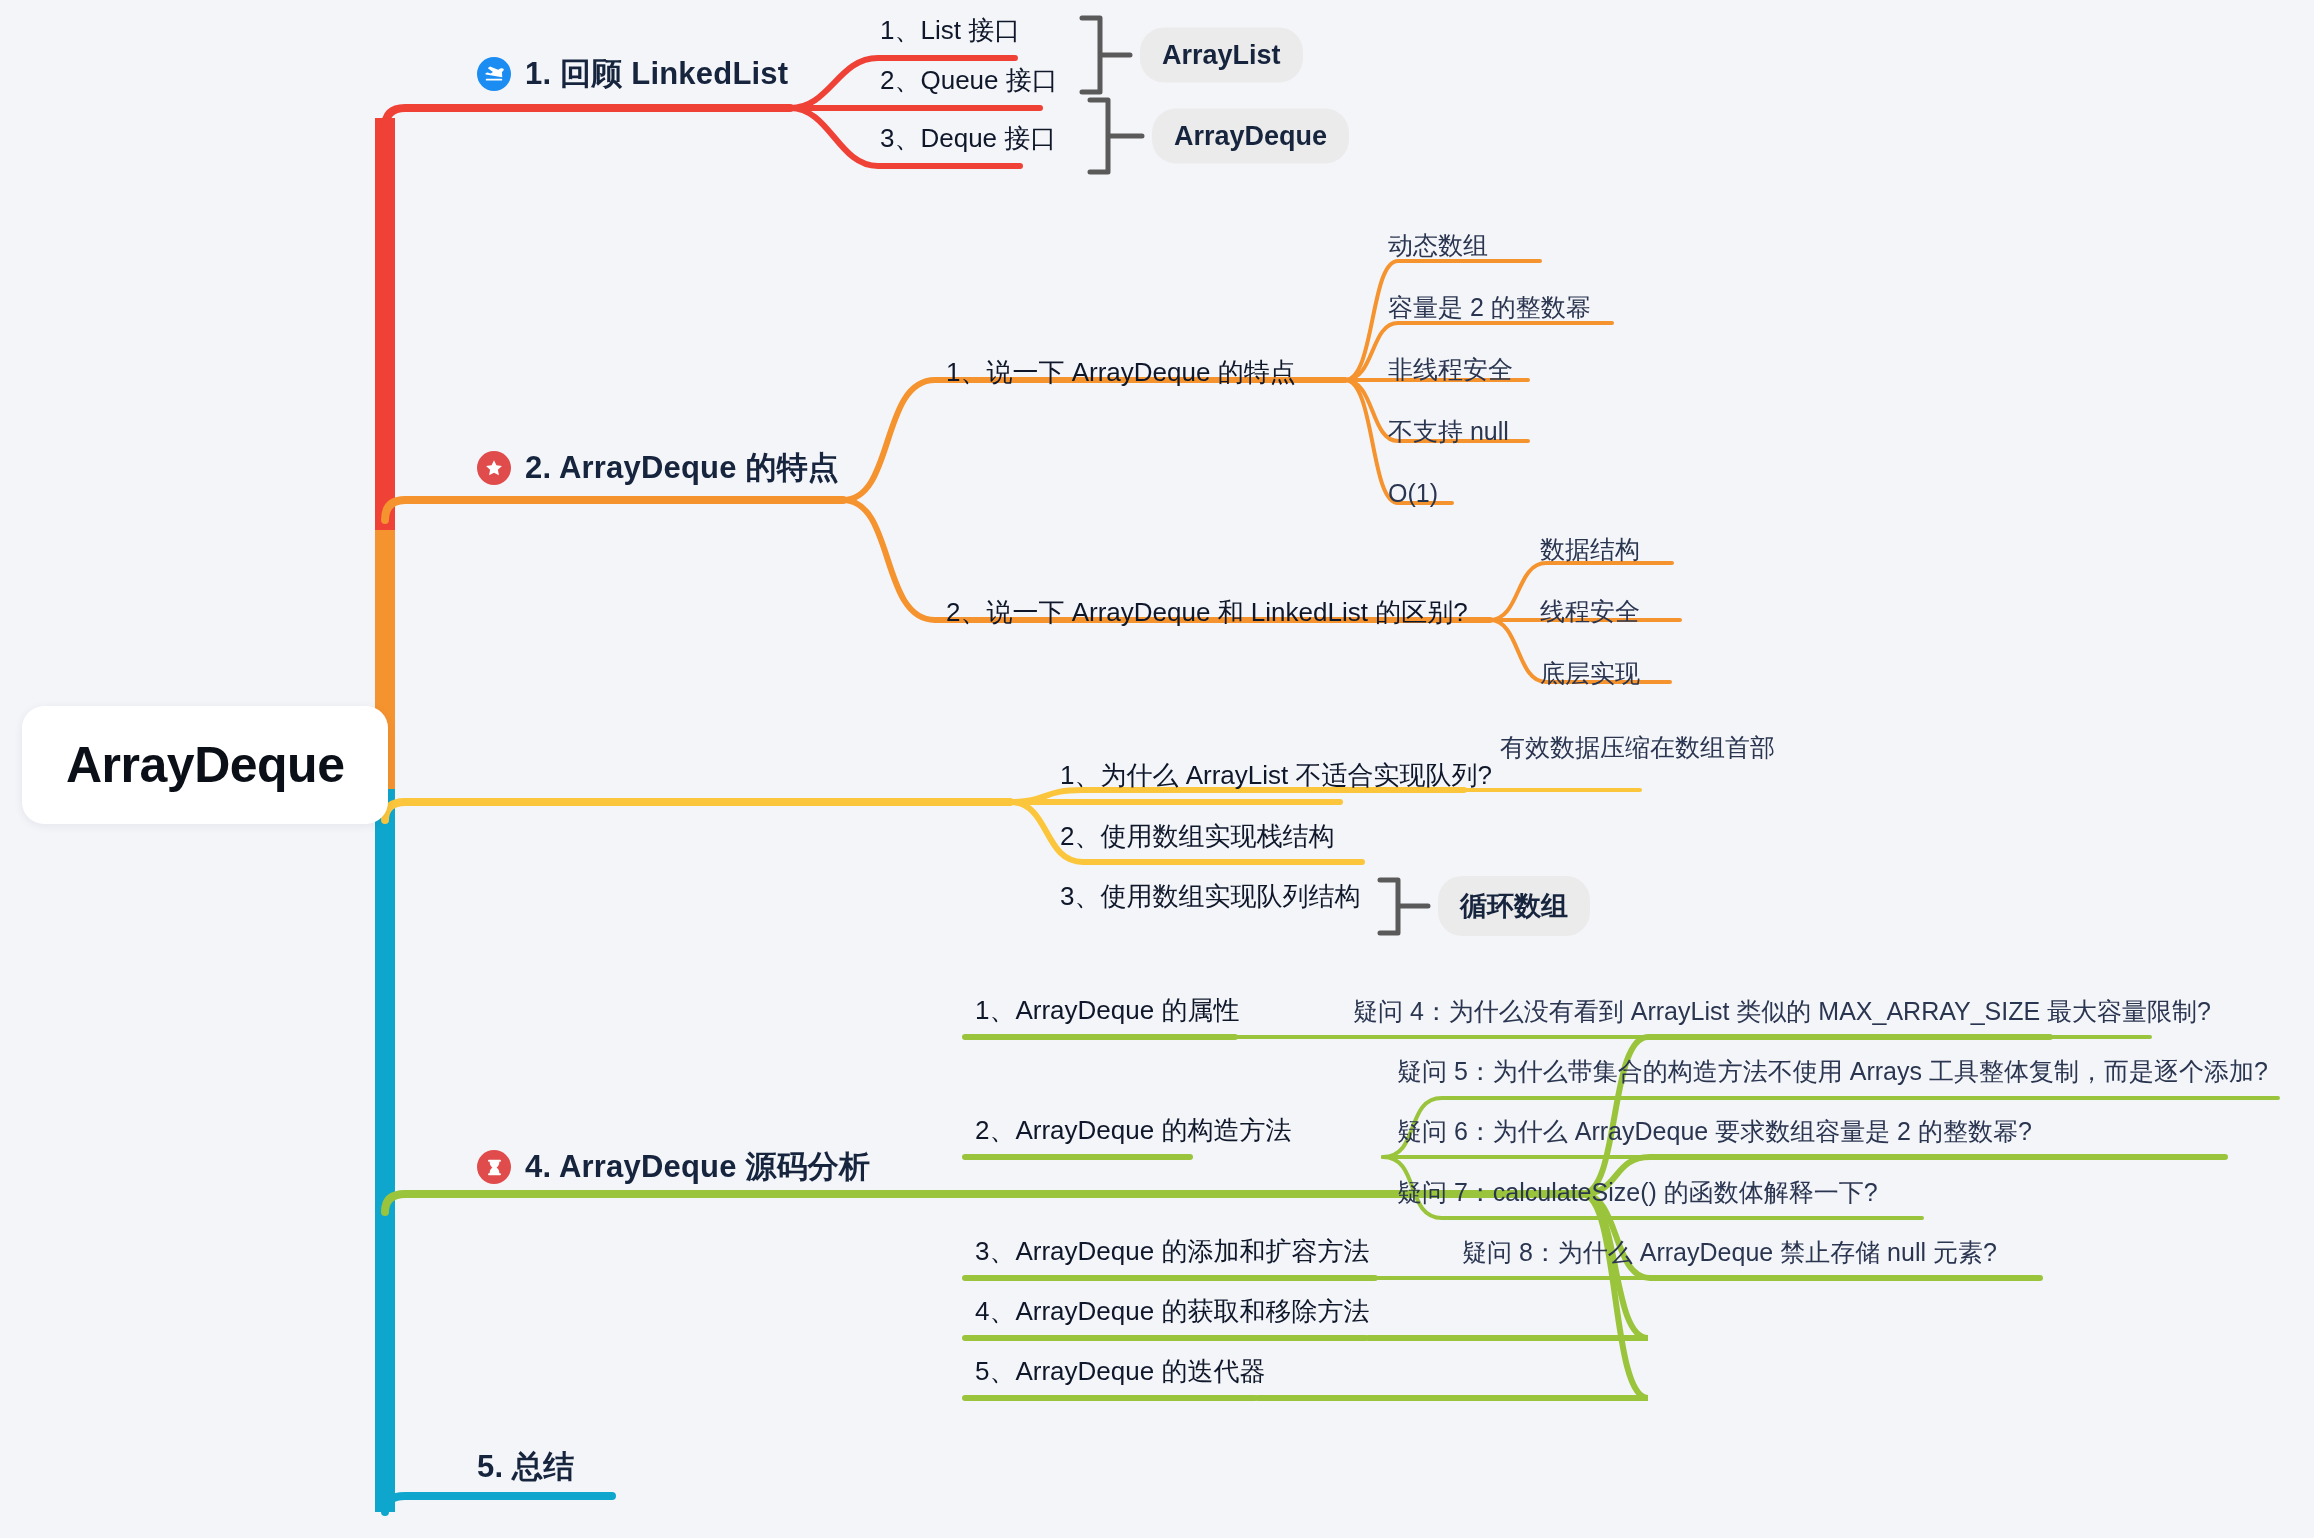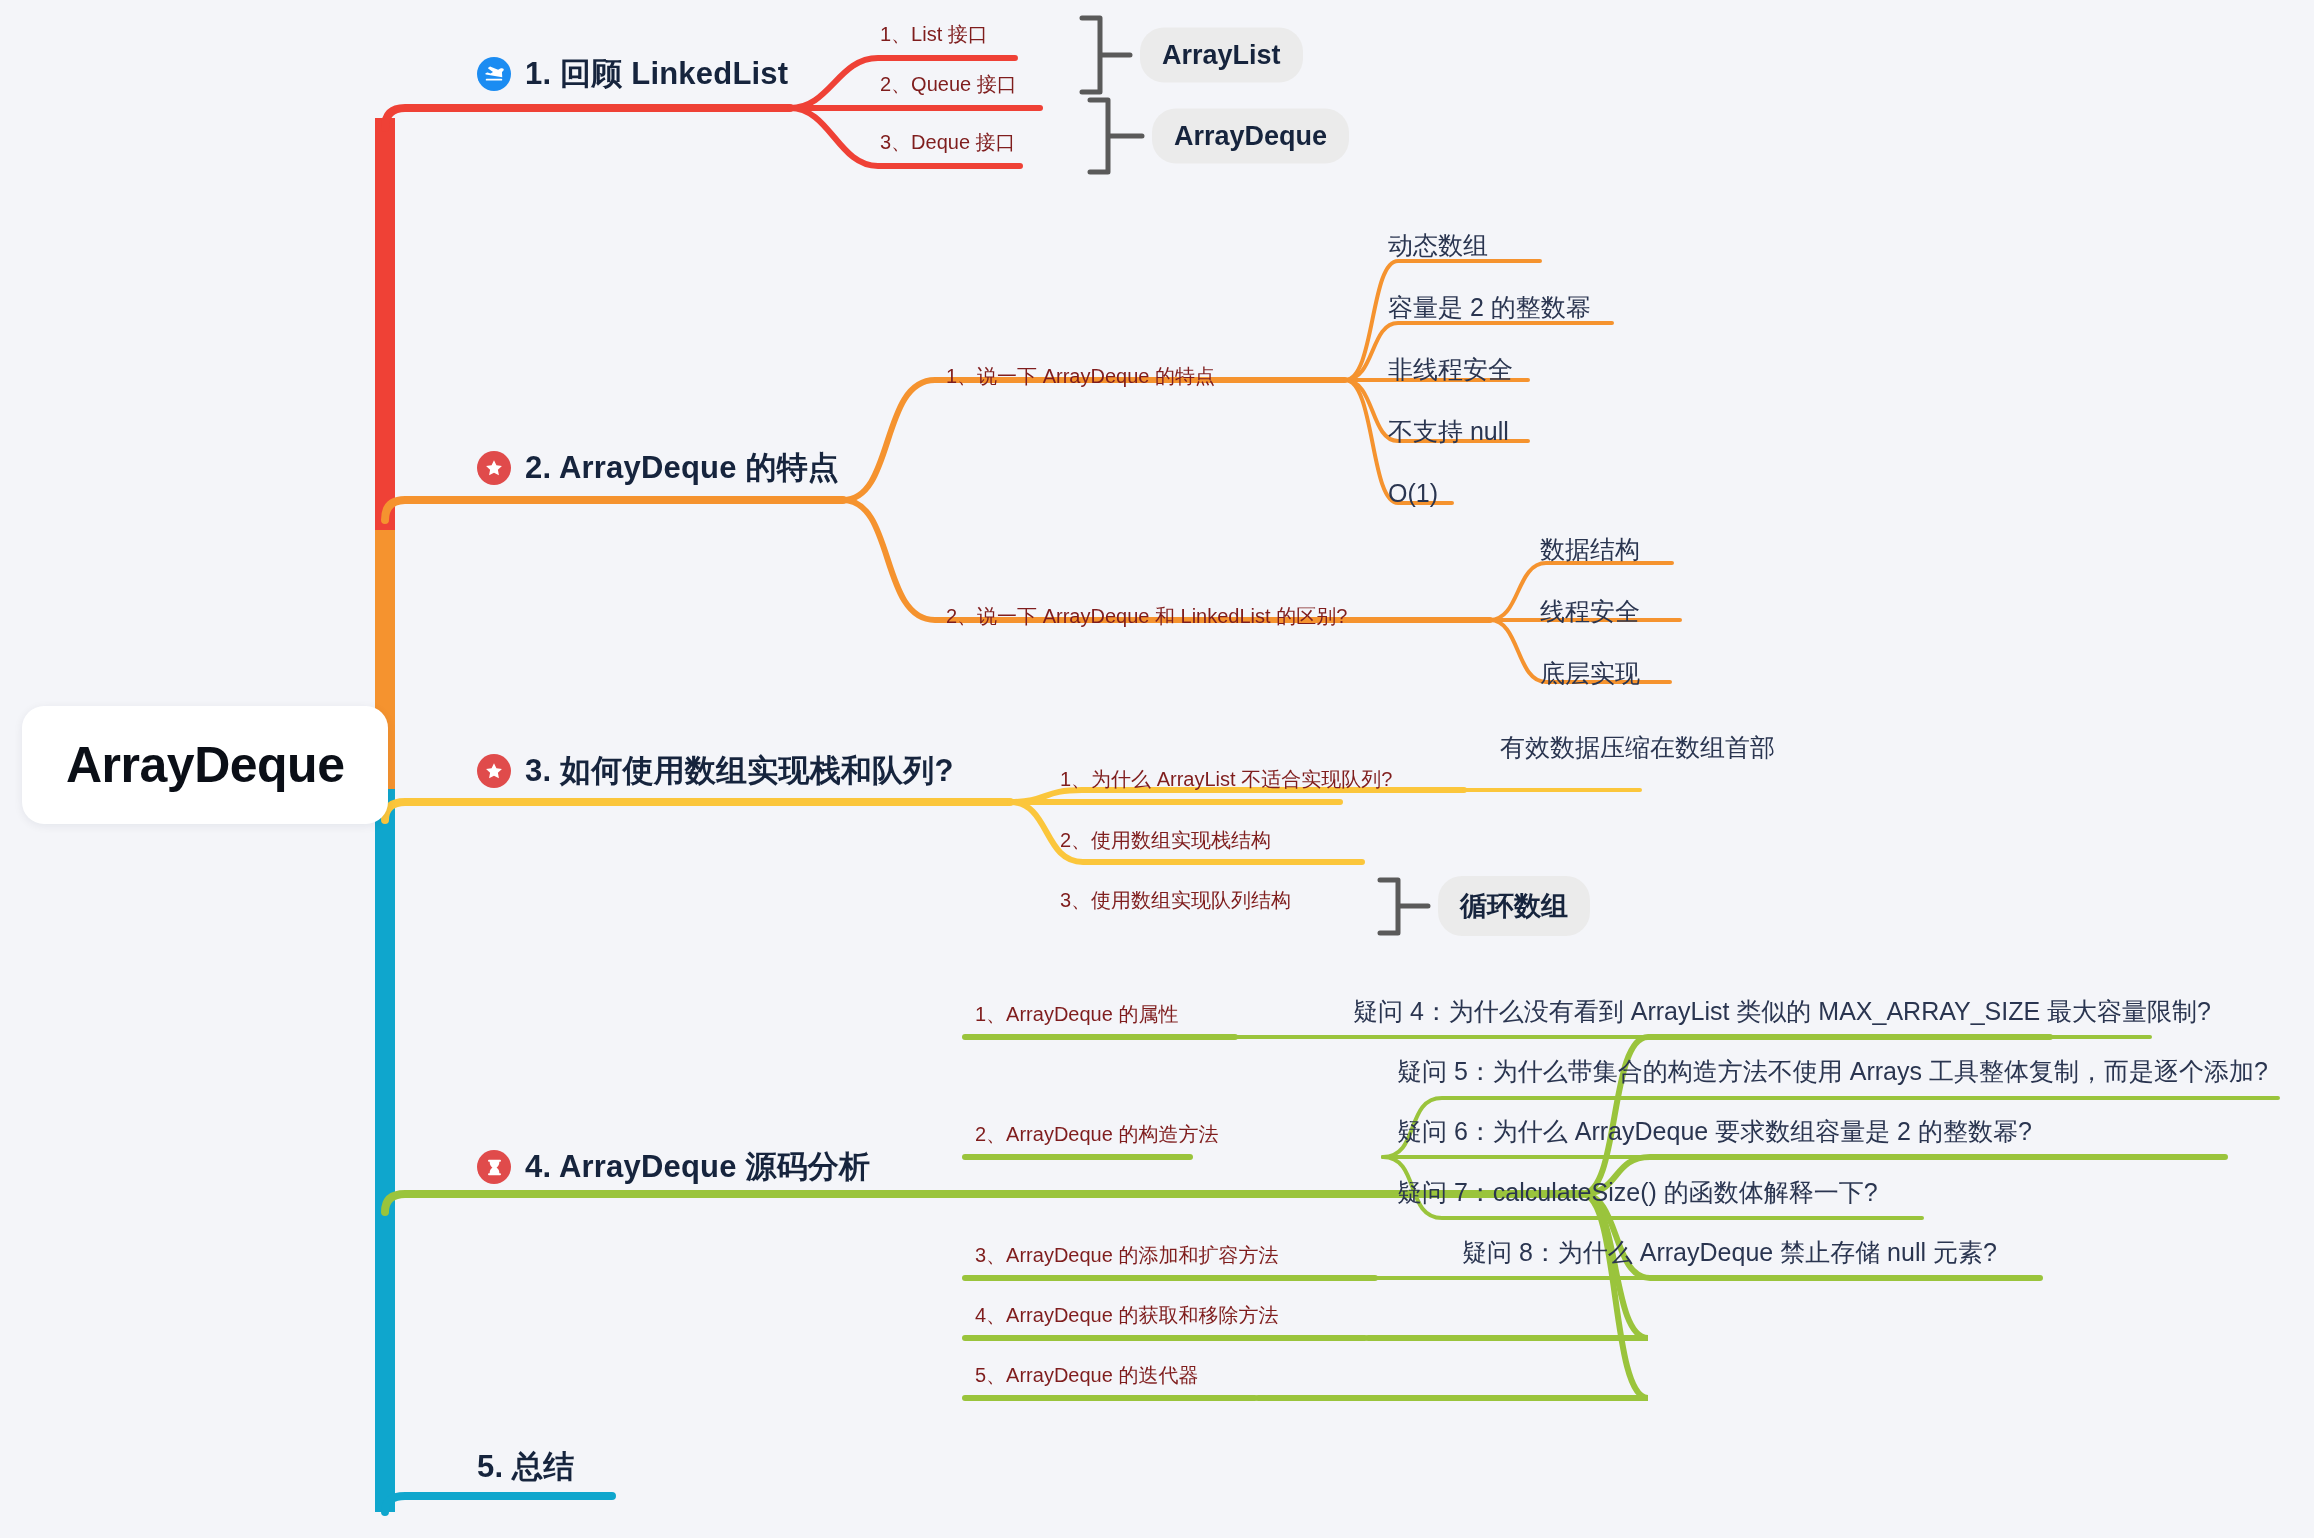--- a/index.html
+++ b/index.html
@@ -42,21 +42,21 @@
     width:34px;height:34px;border-radius:50%;
     display:inline-flex;align-items:center;justify-content:center;
     flex:0 0 34px;
     box-shadow:0 0 0 3px #f4f5f9;
   }
   .badge svg{display:block;}
   .badge-blue{background:#1b8cf2;}
   .badge-red{background:#e04b4b;}
 
   
-  .lvl2{font-size:20px;color:#7f1d1d;transform:translateY(-100%);}
+  .lvl2{font-size:26px;color:#0f172a;transform:translateY(-100%);}
   .lvl3{font-size:25px;color:#2a3550;transform:translateY(-100%);}
   .lvl4{font-size:25px;color:#2a3550;transform:translateY(-100%);margin-left:12px;}
 
   
   .chip{
     background:#ebebeb;
     border-radius:24px;
     font-size:27px;font-weight:bold;
     color:#16243d;
     padding:12px 22px;
@@ -163,28 +163,20 @@
   <div class="node lvl3" style="left:1388px;top:262px;">动态数组</div>
   <div class="node lvl3" style="left:1388px;top:324px;">容量是 2 的整数幂</div>
   <div class="node lvl3" style="left:1388px;top:386px;">非线程安全</div>
   <div class="node lvl3" style="left:1388px;top:448px;">不支持 null</div>
   <div class="node lvl3" style="left:1388px;top:508px;">O(1)</div>
 
   <div class="node lvl3" style="left:1540px;top:566px;">数据结构</div>
   <div class="node lvl3" style="left:1540px;top:628px;">线程安全</div>
   <div class="node lvl3" style="left:1540px;top:690px;">底层实现</div>
 
-  <div class="node lvl1" style="left:477px;top:792px;">
-    <span class="badge badge-red">
-      <svg width="20" height="20" viewBox="0 0 24 24" fill="#ffffff">
-        <path d="M12 2.6 l2.9 6.1 6.6.9 -4.8 4.6 1.2 6.6 -5.9-3.2 -5.9 3.2 1.2-6.6 -4.8-4.6 6.6-.9z"></path>
-      </svg>
-    </span>
-    <span class="txt">3. 如何使用数组实现栈和队列?</span>
-  </div>
 
   <div class="node lvl2" style="left:1060px;top:793px;">1、为什么 ArrayList 不适合实现队列?</div>
   <div class="node lvl2" style="left:1060px;top:854px;">2、使用数组实现栈结构</div>
   <div class="node lvl2" style="left:1060px;top:914px;">3、使用数组实现队列结构</div>
 
   <div class="node lvl3" style="left:1500px;top:764px;">有效数据压缩在数组首部</div>
 
   <div class="node chip" style="left:1438px;top:906px;font-family:Liberation Serif, serif;">循环数组</div>
 
   <div class="node lvl1" style="left:477px;top:1188px;">

